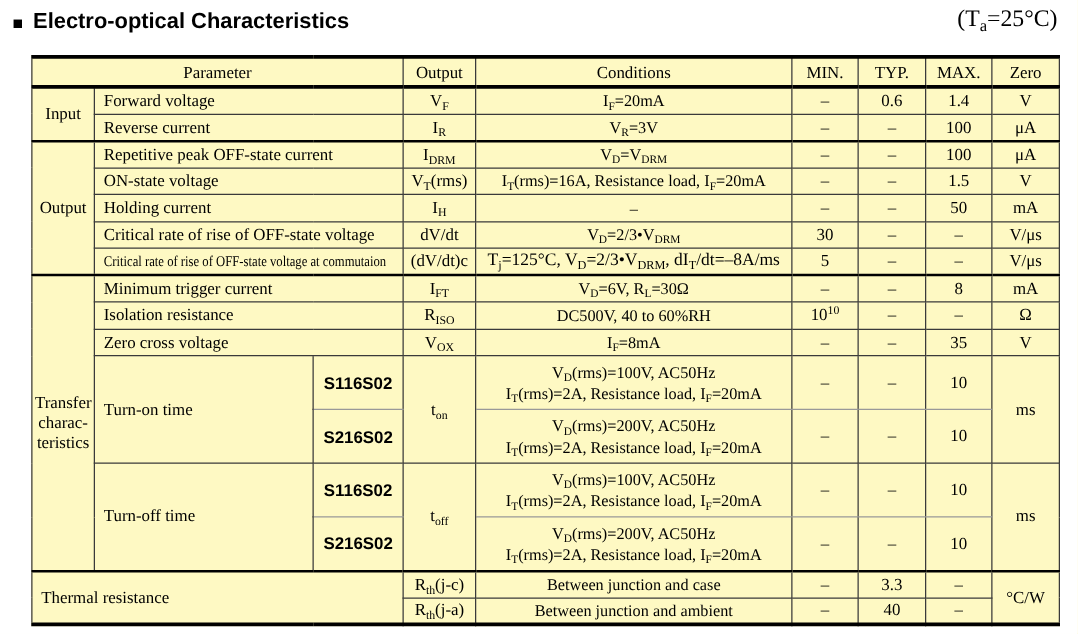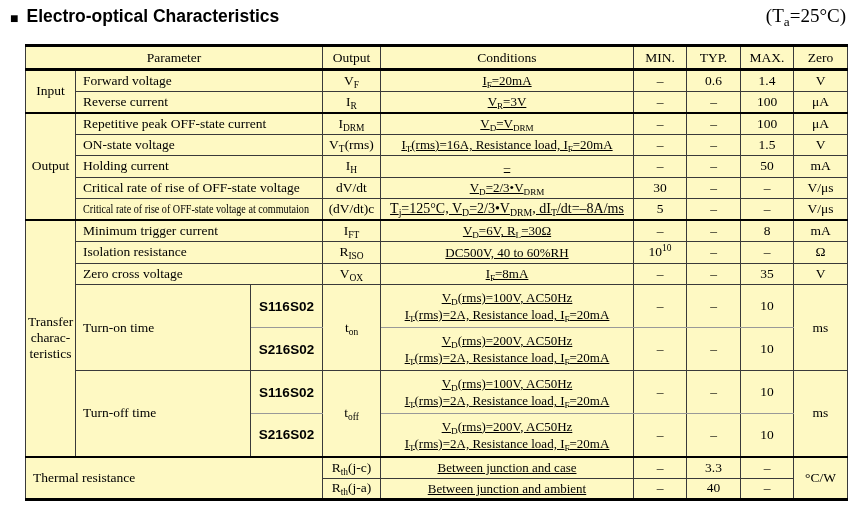--- a/index.html
+++ b/index.html
@@ -30,21 +30,21 @@
   }
   .chars thead th { border-bottom:3px solid #000; height:21px; }
   tr.h1 { height:21.5px; }
   tr.h2 { height:43px; }
   td.l { text-align:left; padding-left:7px;margin-top:28px; }
   td.ge { border-bottom:2.2px solid #000; }   
   td.pe { border-bottom-color:#999; }          
   td.model {
     font-family:"Liberation Sans", sans-serif; font-weight:bold; font-size:13.5px;
   }
-  td.cond { font-size:13px; line-height:1.32;text-decoration:underline; }
+  td.cond { font-size:13px; line-height:1.32; }
   .squeeze {
     display:inline-block; white-space:nowrap; font-size:11.8px;
     transform:scaleX(0.86); transform-origin:0 50%;
   }
   sub { font-size:0.7em; vertical-align:-0.3em; line-height:0; }
   sup { font-size:0.7em; vertical-align:0.5em; line-height:0; }
 </style>
 </head>
 <body>
 

